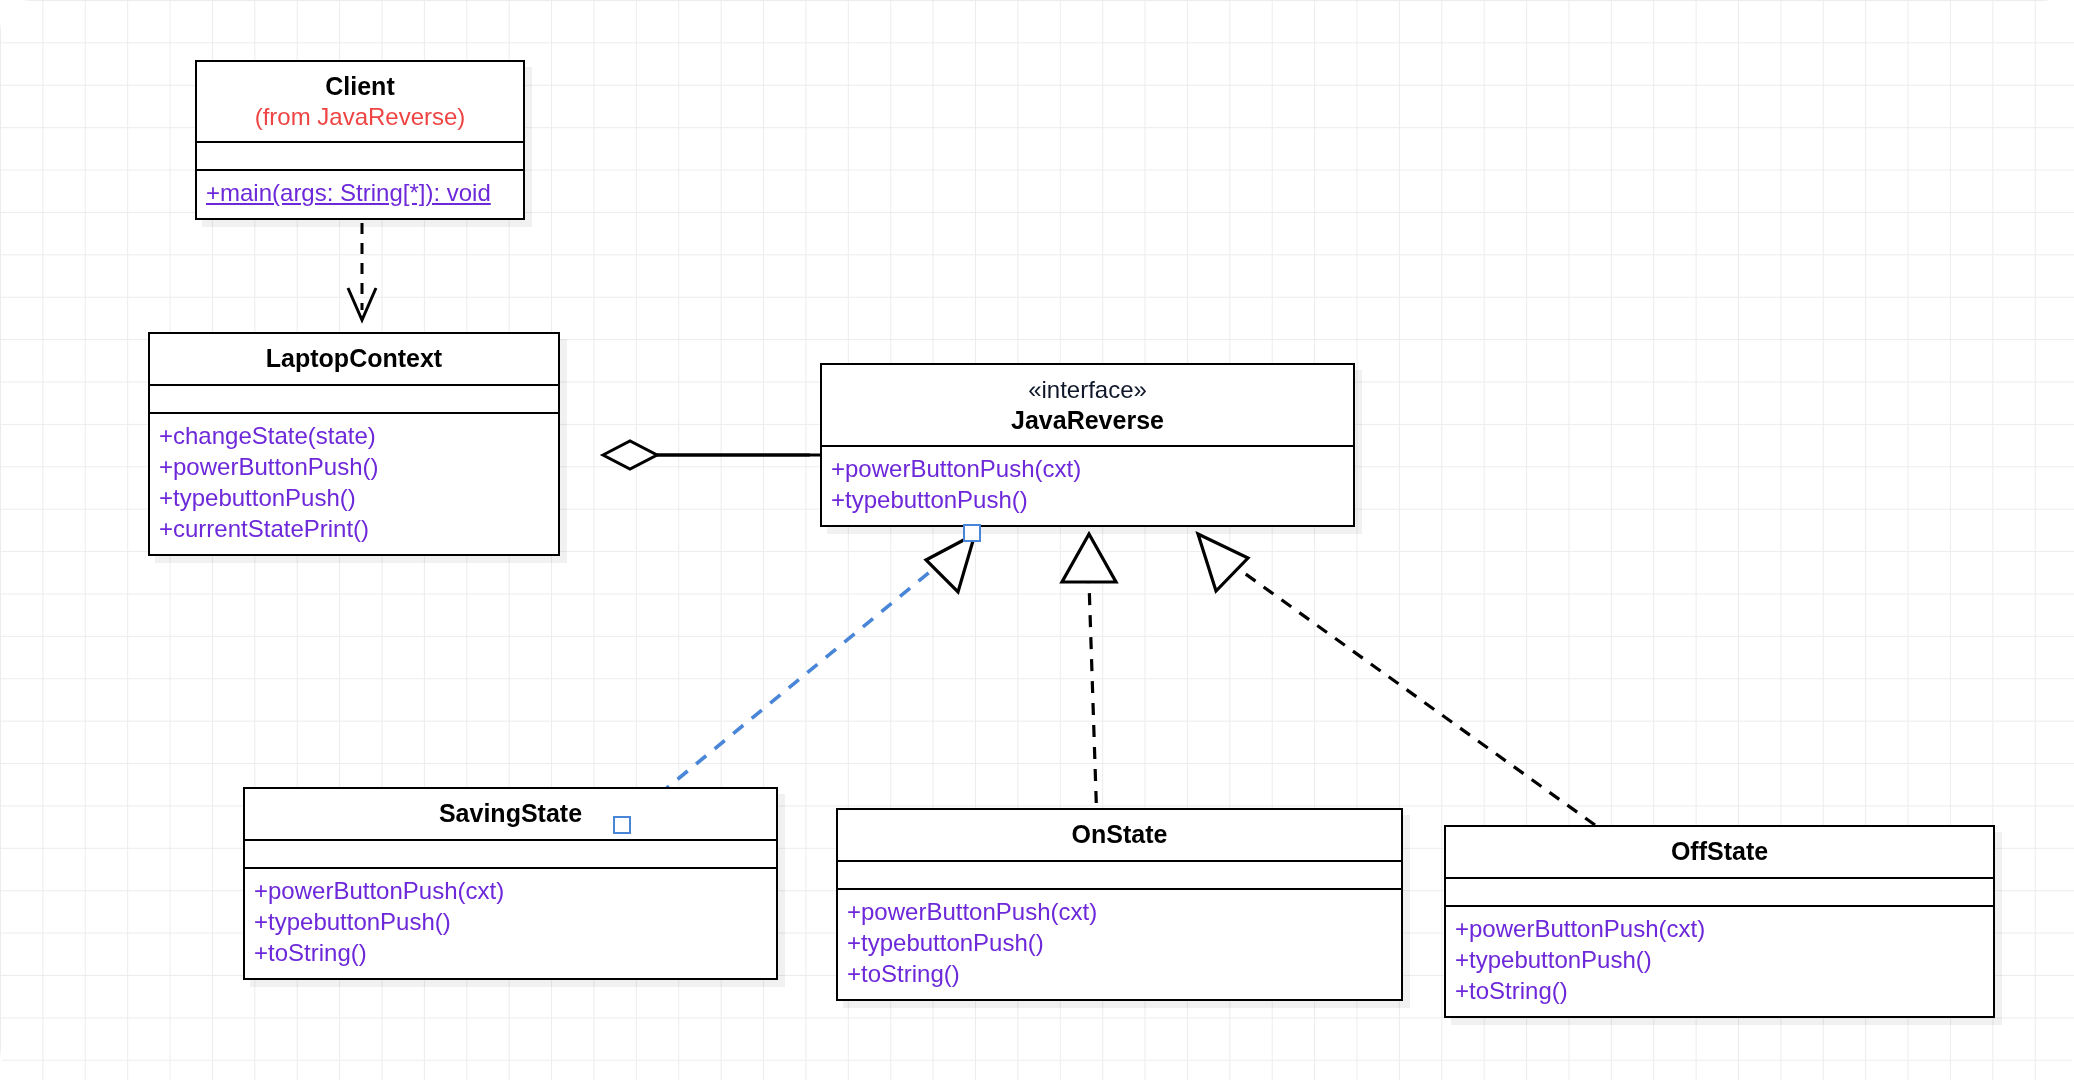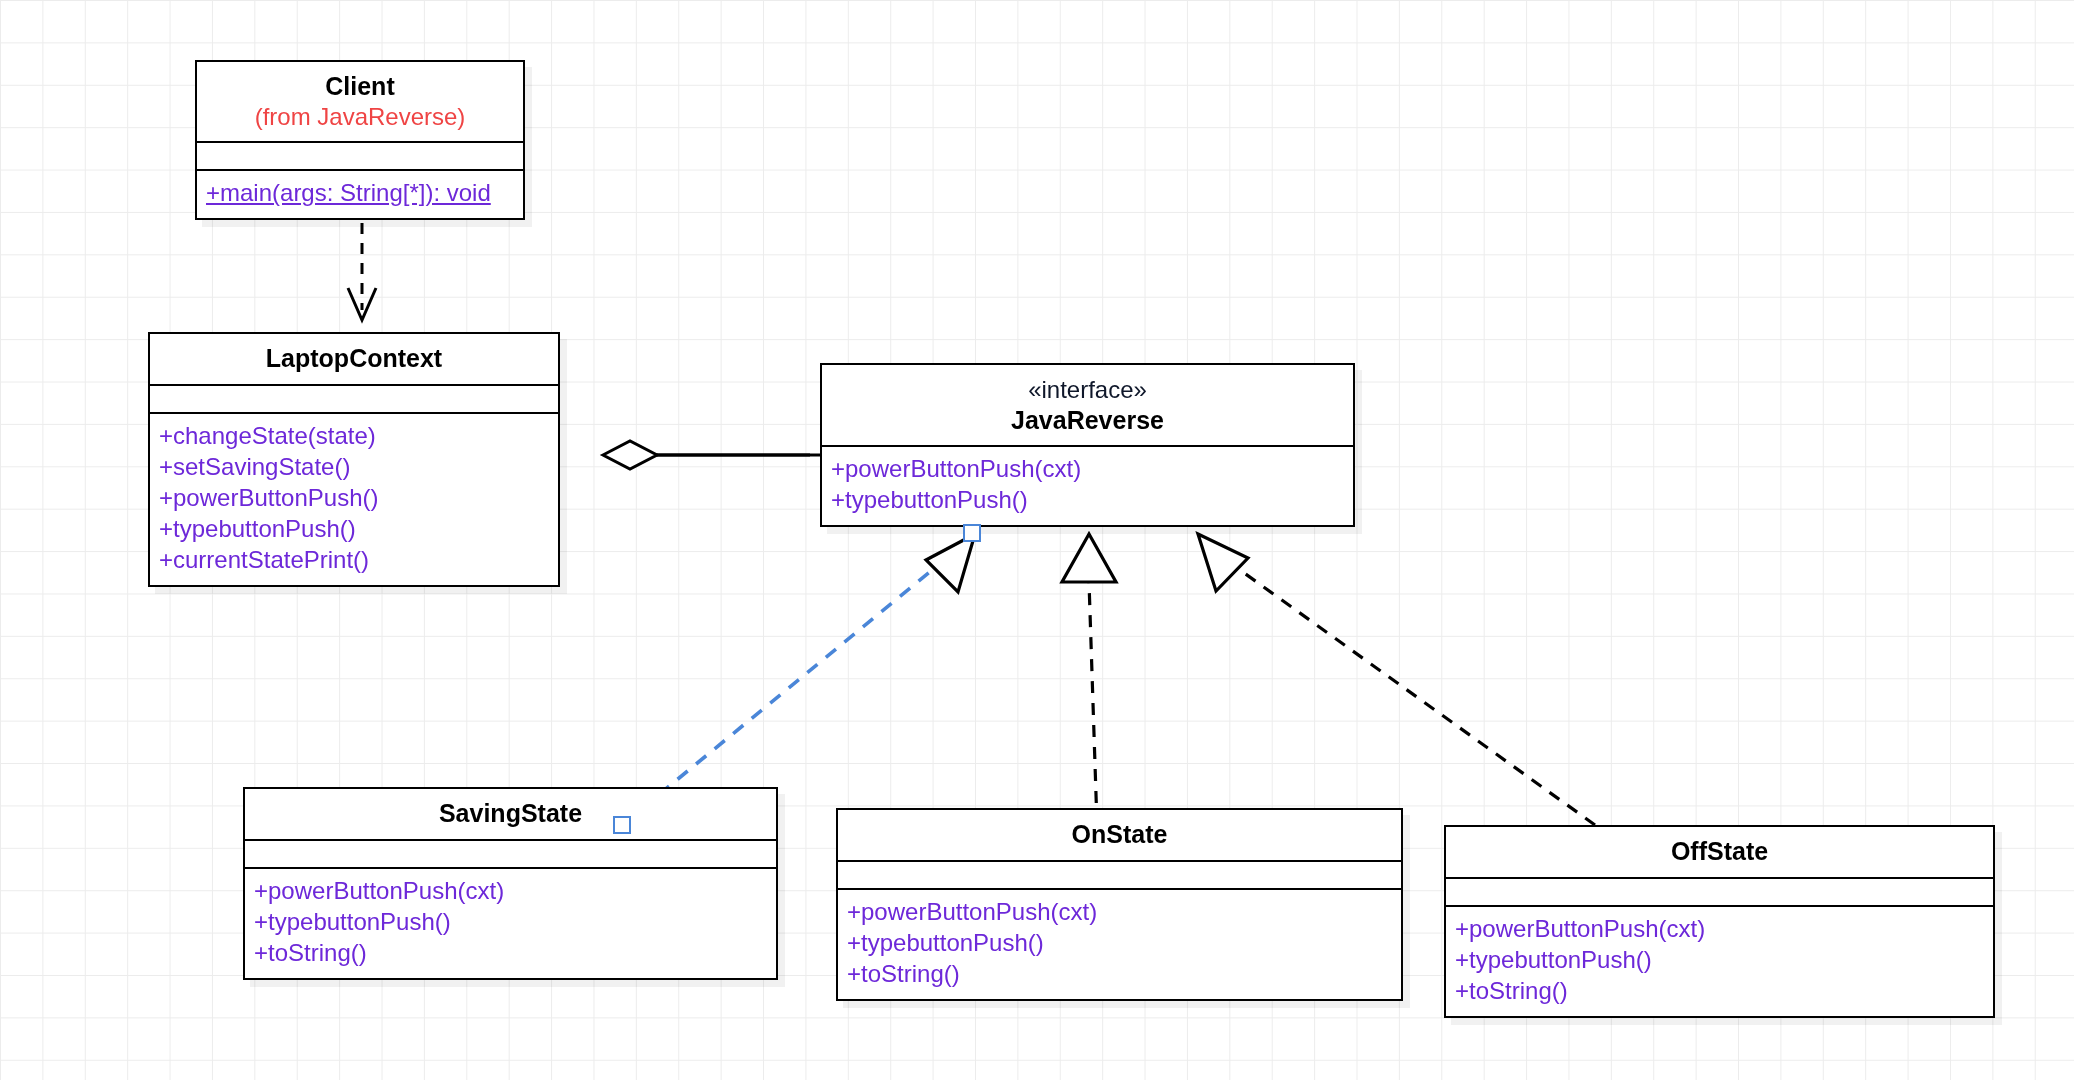--- a/index.html
+++ b/index.html
@@ -16,20 +16,21 @@
     position: relative;
     width: 2074px;
     height: 1080px;
     background-color: #ffffff;
     background-image:
       linear-gradient(to right, #ececec 1px, transparent 1px),
       linear-gradient(to bottom, #ececec 1px, transparent 1px);
     background-size: 42.4px 42.4px;
     background-position: 0 0;
     overflow: hidden;
+    border-radius: 32px;
   }
 
   
   #links {
     position: absolute;
     left: 0;
     top: 0;
     width: 2074px;
     height: 1080px;
     pointer-events: none;
@@ -148,21 +149,20 @@
     </div>
   </div>
 
   <div class="uml-class" style="left:148px; top:332px; width:412px;">
     <div class="uml-head">
       <div class="uml-name">LaptopContext</div>
     </div>
     <div class="uml-attrs"></div>
     <div class="uml-ops">
       <div class="uml-op">+changeState(state)</div>
-      <div class="uml-op">+setSavingState()</div>
       <div class="uml-op">+powerButtonPush()</div>
       <div class="uml-op">+typebuttonPush()</div>
       <div class="uml-op">+currentStatePrint()</div>
     </div>
   </div>
 
   <div class="uml-class" style="left:820px; top:363px; width:535px;">
     <div class="uml-head" style="padding-top:10px;">
       <div class="uml-stereotype">«interface»</div>
       <div class="uml-name">JavaReverse</div>

